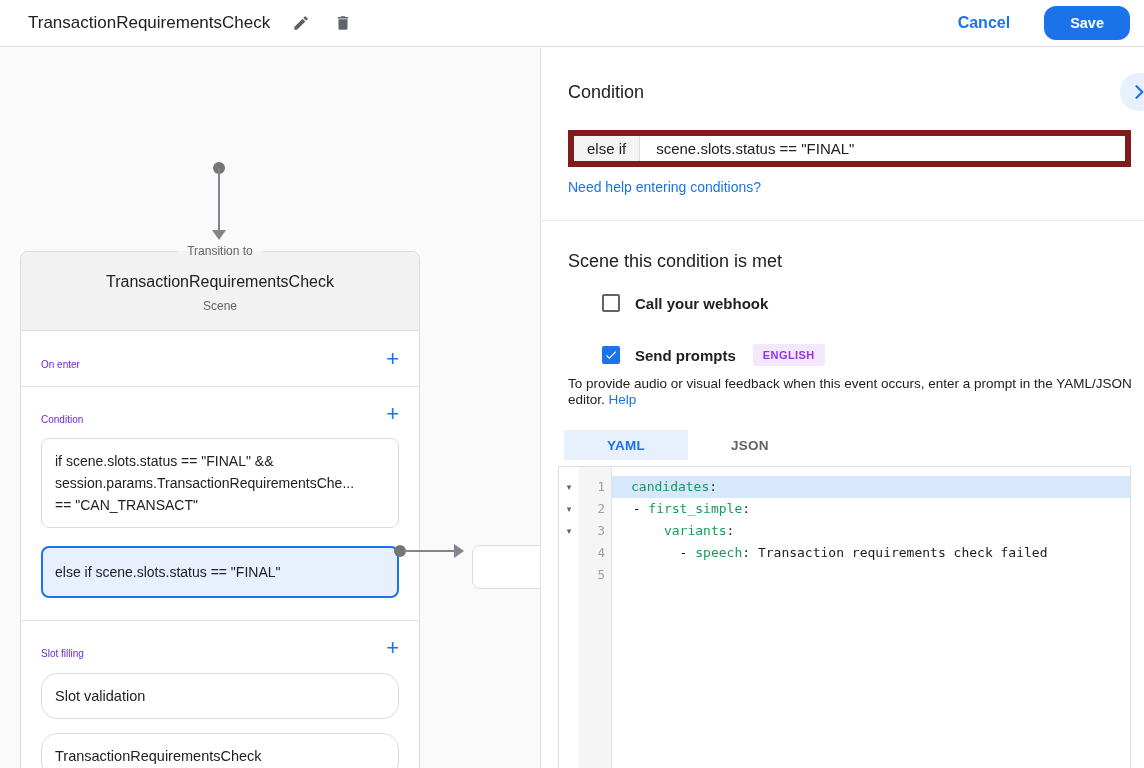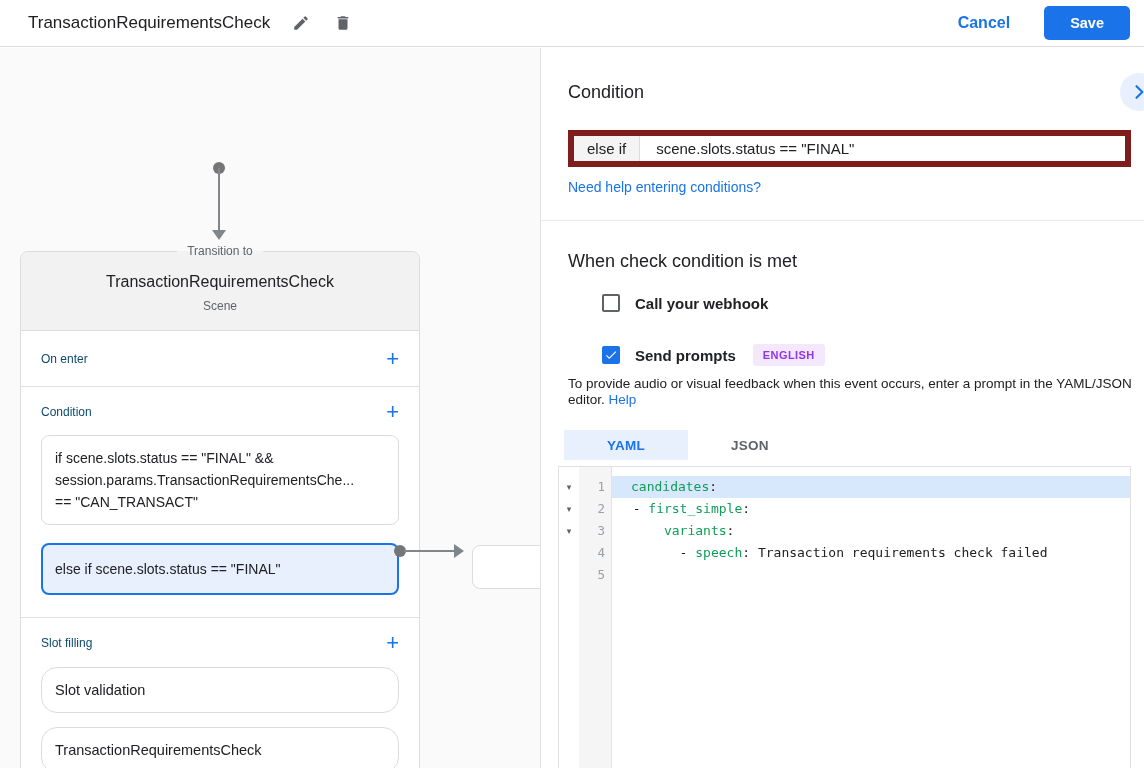--- a/index.html
+++ b/index.html
@@ -9,21 +9,21 @@
 
   
   .header { position:absolute; top:0; left:0; width:1144px; height:47px; background:#fff;
     border-bottom:1px solid #dadce0; display:flex; align-items:center; padding:0 14px 0 28px; z-index:30; }
   .header-title { font-size:17px; color:#202124; }
   .hicon { width:20px; height:20px; margin-left:22px; cursor:pointer; display:flex; align-items:center; }
   .hicon svg { fill:#5f6368; }
   .header-spacer { flex:1; }
   .cancel-btn { color:#1a73e8; font-size:16px; font-weight:700; margin-right:34px; cursor:pointer; }
   .save-btn { background:#1a73e8; color:#fff; font-size:14.5px; font-weight:700; border:none;
-    border-radius:5px; padding:9px 26px; cursor:pointer; }
+    border-radius:12px; padding:9px 26px; cursor:pointer; }
 
   
   .canvas { position:absolute; top:48px; left:0; width:540px; height:720px; background:#fafafa; z-index:1; }
 
   .tf-box { position:absolute; left:88px; top:34px; width:263px; height:86px; background:#fff;
     border:1px solid #dadce0; border-radius:8px; }
   .legend { position:absolute; left:50%; transform:translateX(-50%); top:-8px; padding:0 10px;
     font-size:12px; color:#5f6368; white-space:nowrap; background:#fafafa; }
   .tf-value { text-align:center; margin-top:34px; font-size:15px; color:#202124; }
 
@@ -36,21 +36,21 @@
   .scene-card { position:absolute; left:20px; top:203px; width:400px; height:600px; background:#fff;
     border:1px solid #dadce0; border-radius:8px; }
   .scene-card .legend { background:linear-gradient(180deg,#fafafa 50%, #f2f2f2 50%); }
   .scene-head { height:79px; background:#f2f2f2; border-bottom:1px solid #dadce0;
     border-radius:8px 8px 0 0; text-align:center; padding-top:21px; }
   .scene-title { font-size:16px; color:#202124; }
   .scene-sub { font-size:12px; color:#5f6368; margin-top:8px; }
 
   .row-simple { height:56px; display:flex; align-items:center; justify-content:space-between;
     padding:0 20px; border-bottom:1px solid #e0e0e0; }
-  .row-label { font-size:12px; color:#0c4a6e; }
+  .row-label { font-size:10px; color:#6d28d9;margin-top:12px; }
   .plus { color:#1a73e8; font-size:22px; font-weight:400; line-height:20px; cursor:pointer; }
 
   .section { padding:15px 20px 22px 20px; border-bottom:1px solid #e0e0e0; }
   .sec-head { display:flex; align-items:center; justify-content:space-between; }
   .cond-card { margin-top:13px; border:1px solid #dadce0; border-radius:8px; background:#fff;
     padding:11px 13px; font-size:14px; line-height:22px; color:#202124; cursor:pointer; }
   .cond-card.selected { margin-top:18px; border:2px solid #1a73e8; background:#e8f0fe; padding:13px 12px; }
   .slot-card { margin-top:14px; border:1px solid #dadce0; border-radius:16px; background:#fff;
     padding:14px 13px; font-size:14.5px; color:#202124; cursor:pointer; }
   .section.last { border-bottom:none; }
@@ -199,21 +199,21 @@
     </button>
 
     <div class="cond-input">
       <div class="cond-prefix">else if</div>
       <div class="cond-expr">scene.slots.status == "FINAL"</div>
     </div>
 
     <div class="help-link">Need help entering conditions?</div>
     <div class="p-divider"></div>
 
-    <div class="when-title">When check condition is met</div>
+    <div class="when-title">Scene this condition is met</div>
 
     <div class="check-row webhook">
       <div class="cbox"></div>
       <div class="check-label">Call your webhook</div>
     </div>
 
     <div class="check-row prompts">
       <div class="cbox checked">
         <svg width="14" height="14" viewBox="0 0 24 24" fill="#fff">
             <path d="M9 16.17 4.83 12l-1.42 1.41L9 19 21 7l-1.41-1.41z"></path>

